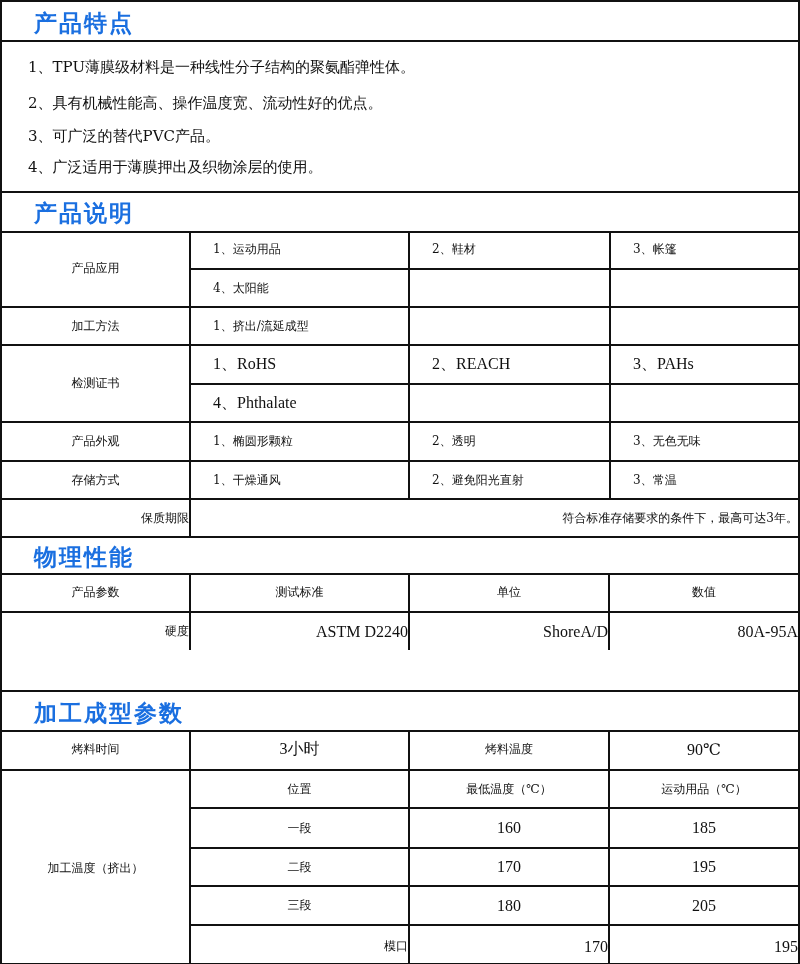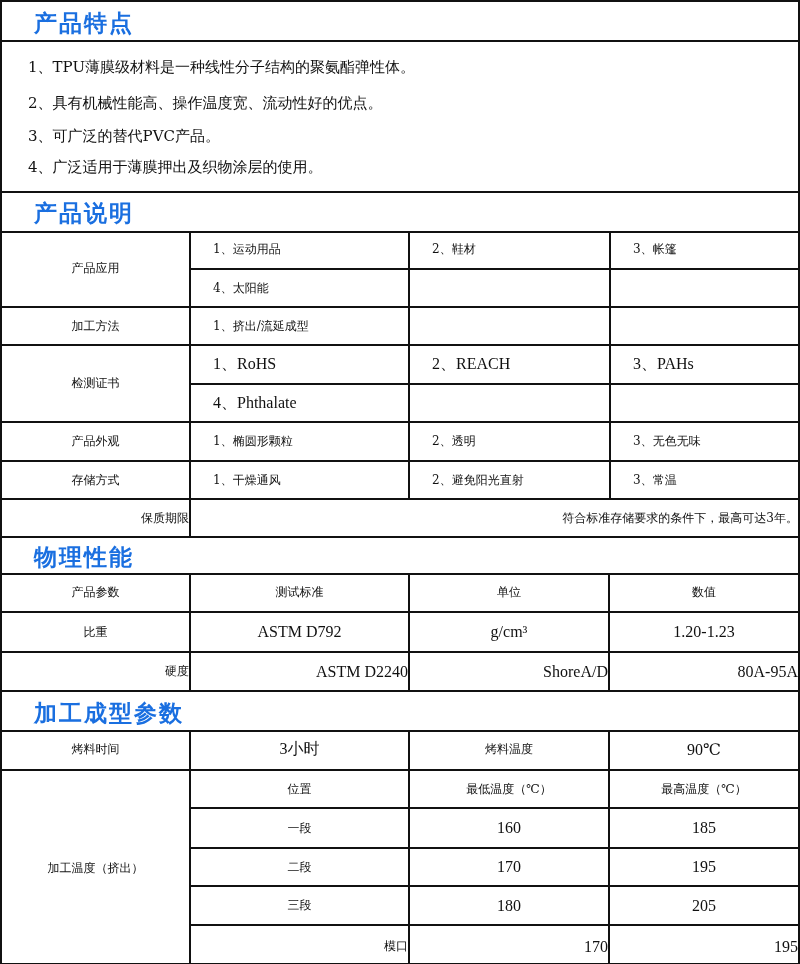--- a/index.html
+++ b/index.html
@@ -104,26 +104,20 @@
         <col style="width:200px">
         <col style="width:189px">
       </colgroup>
     <tbody>
         <tr class="toprow" style="height:39px;">
       <td class="c first">产品参数</td>
       <td class="c">测试标准</td>
       <td class="c">单位</td>
       <td class="c last">数值</td>
     </tr>
-    <tr style="height:40px;">
-      <td class="c first">比重</td>
-      <td class="c narrow">ASTM D792</td>
-      <td class="c narrow">g/cm³</td>
-      <td class="c narrow last">1.20-1.23</td>
-    </tr>
     <tr class="botrow" style="height:38px;">
       <td class="c first">硬度</td>
       <td class="c narrow">ASTM D2240</td>
       <td class="c narrow">ShoreA/D</td>
       <td class="c narrow last">80A-95A</td>
     </tr>
   </tbody>
     </table>
 
   <div class="sec" style="top:688px;height:42px;border-top:2px solid #111;">
@@ -140,21 +134,21 @@
         <tr class="toprow" style="height:40px;">
       <td class="c first">烤料时间</td>
       <td class="c narrow">3小时</td>
       <td class="c">烤料温度</td>
       <td class="c narrow last">90℃</td>
     </tr>
     <tr style="height:38px;">
       <td class="c first" rowspan="5">加工温度（挤出）</td>
       <td class="c">位置</td>
       <td class="c">最低温度（℃）</td>
-      <td class="c last">最高温度（℃）</td>
+      <td class="c last">运动用品（℃）</td>
     </tr>
     <tr style="height:40px;">
       <td class="c">一段</td>
       <td class="c narrow">160</td>
       <td class="c narrow last">185</td>
     </tr>
     <tr style="height:38px;">
       <td class="c">二段</td>
       <td class="c narrow">170</td>
       <td class="c narrow last">195</td>

